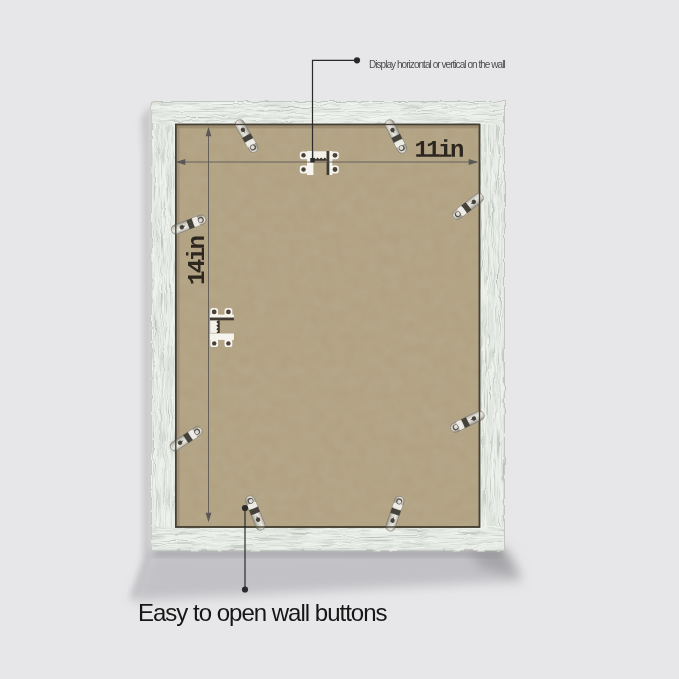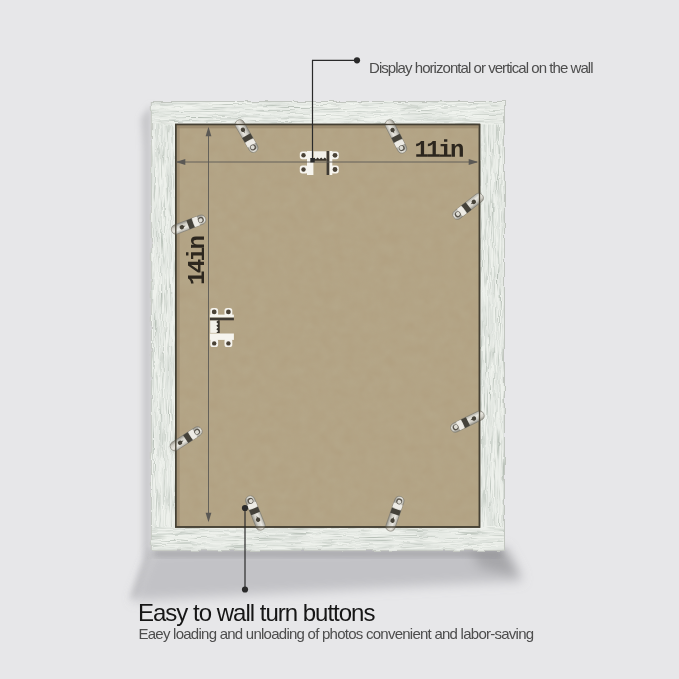--- a/index.html
+++ b/index.html
@@ -183,18 +183,17 @@
   <circle cx="245" cy="508" r="3.1" stroke="none"></circle>
   <circle cx="245" cy="589.5" r="3.1" stroke="none"></circle>
 </g>
 
 <text transform="translate(414.5,156.8) rotate(0.03)" x="0" y="0" font-family="'Liberation Mono', monospace" font-size="24" font-weight="bold" letter-spacing="-2.6" fill="#2c261e">11in</text>
 
 <text transform="translate(204,285) rotate(-90)" font-family="'Liberation Mono', monospace" font-size="24" font-weight="bold" letter-spacing="-2.6" fill="#2c261e">14in</text>
 </svg>
 
 
-<div class="t2" style="left:369px;top:58.5px;font-size:15px;letter-spacing:-0.95px;">Display horizontal or vertical on the wall</div>
+<div class="t2" style="left:369px;top:58.5px;font-size:10px;letter-spacing:-0.95px;">Display horizontal or vertical on the wall</div>
 
-<div class="t1" style="left:138px;top:598.6px;font-size:24px;letter-spacing:-1.0px;">Easy to wall turn buttons</div>
+<div class="t1" style="left:138px;top:598.6px;font-size:24px;letter-spacing:-1.0px;">Easy to open wall buttons</div>
 
-<div class="t2" style="left:138.5px;top:624.5px;font-size:15px;letter-spacing:-0.75px;">Eaey loading and unloading of photos convenient and labor-saving</div>
 </div>
 
 </body></html>

